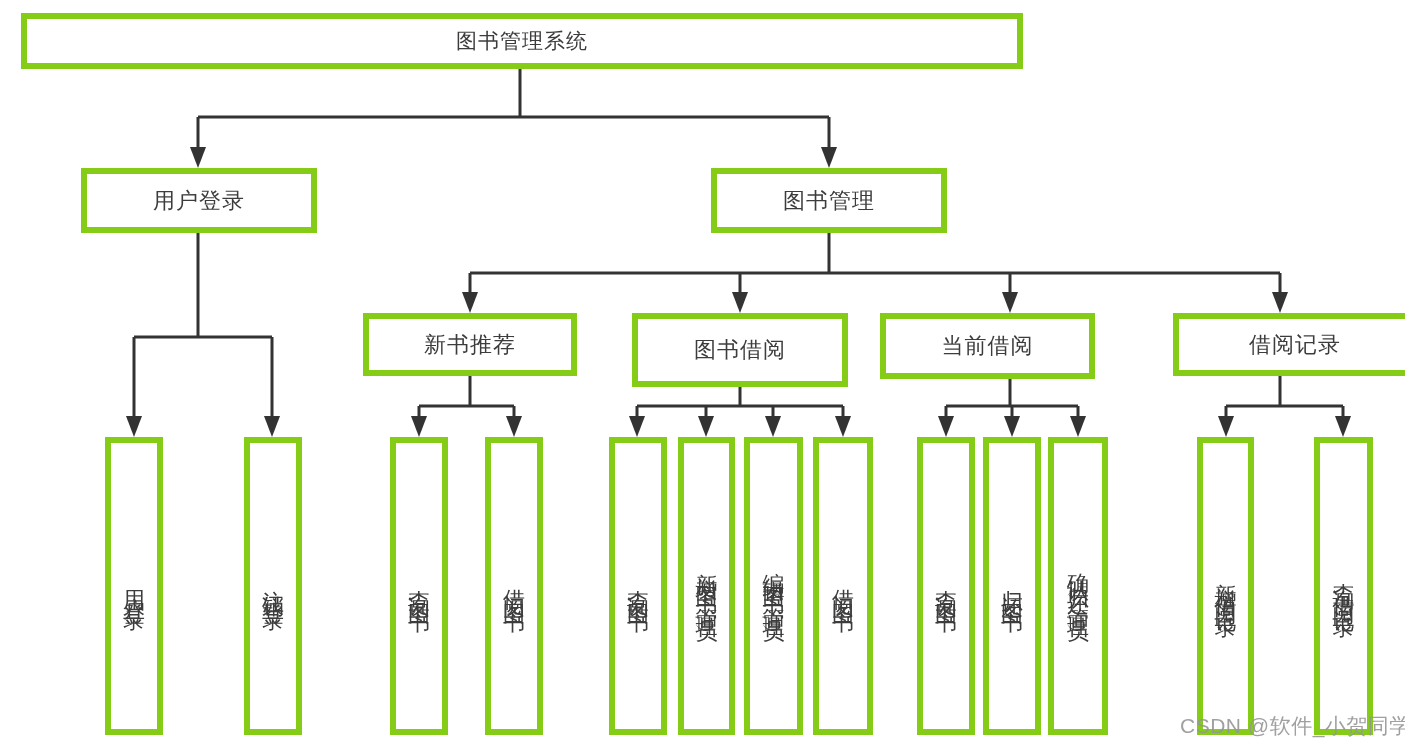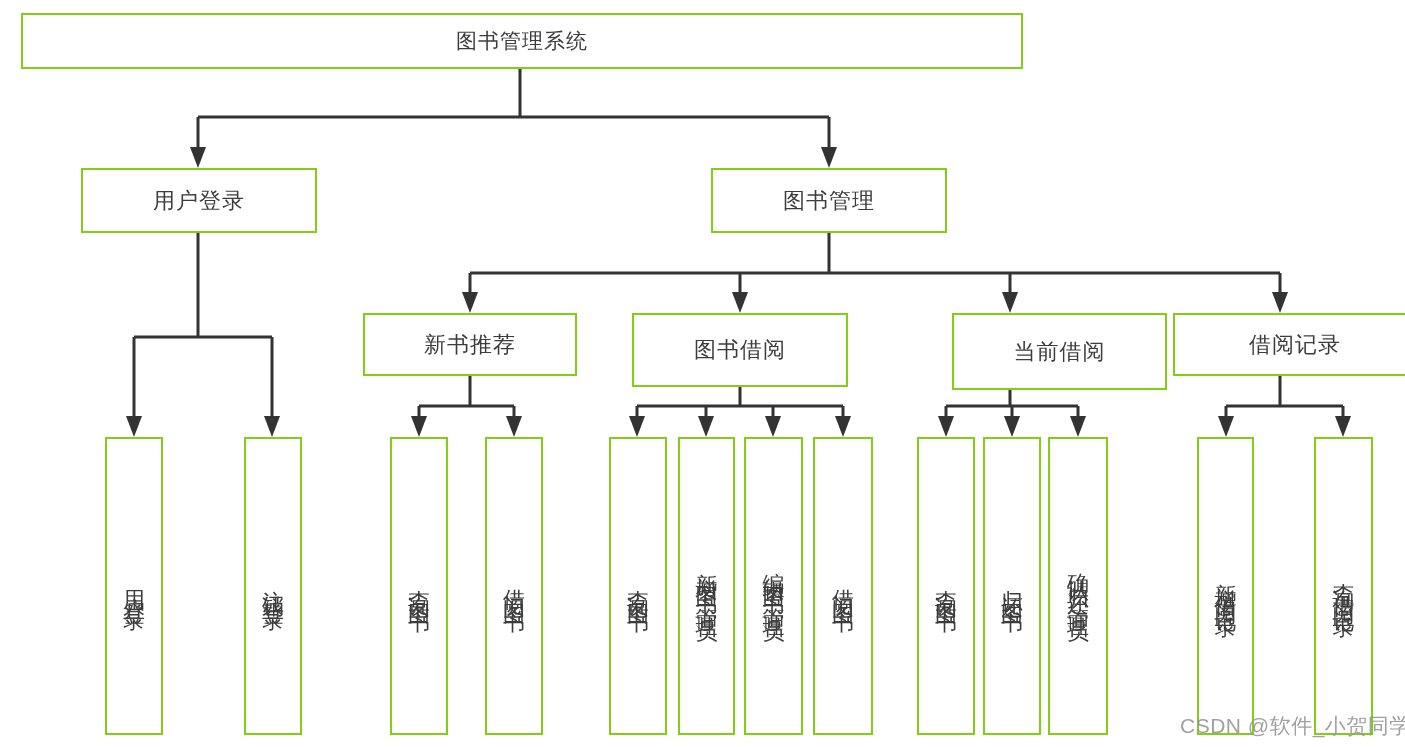--- a/index.html
+++ b/index.html
@@ -10,21 +10,21 @@
     font-family:"Liberation Sans","DejaVu Sans",sans-serif;
     overflow:hidden;
   }
   #connectors{position:absolute;left:0;top:0;z-index:1;}
   #connectors path{stroke:#333333;stroke-width:3;fill:none;}
   #connectors polygon{fill:#333333;stroke:none;}
   .box{
     position:absolute;
     box-sizing:border-box;
     background:#ffffff;
-    border:2px solid #84cc16;
+    border:6px solid #84cc16;
     display:flex;align-items:center;justify-content:center;
     color:#3c3c3c;
     z-index:2;
   }
   .hlabel{
     font-size:22px;
     letter-spacing:1px;
     white-space:nowrap;
   }
   .root .hlabel{font-size:21px;}
@@ -111,21 +111,21 @@
   <div class="box" style="left:711px;top:168px;width:236px;height:65px">
     <span class="hlabel">图书管理</span>
   </div>
 
   <div class="box" style="left:363px;top:313px;width:214px;height:63px">
     <span class="hlabel">新书推荐</span>
   </div>
   <div class="box" style="left:632px;top:313px;width:216px;height:74px">
     <span class="hlabel">图书借阅</span>
   </div>
-  <div class="box" style="left:952px;top:313px;width:215px;height:77px">
+  <div class="box" style="left:880px;top:313px;width:215px;height:66px">
     <span class="hlabel">当前借阅</span>
   </div>
   <div class="box" style="left:1173px;top:313px;width:244px;height:63px">
     <span class="hlabel">借阅记录</span>
   </div>
 
   <div class="box vbox" style="left:105px;top:437px;width:58px;height:298px">
     <span class="vlabel">用户登录</span>
   </div>
   <div class="box vbox" style="left:244px;top:437px;width:58px;height:298px">

